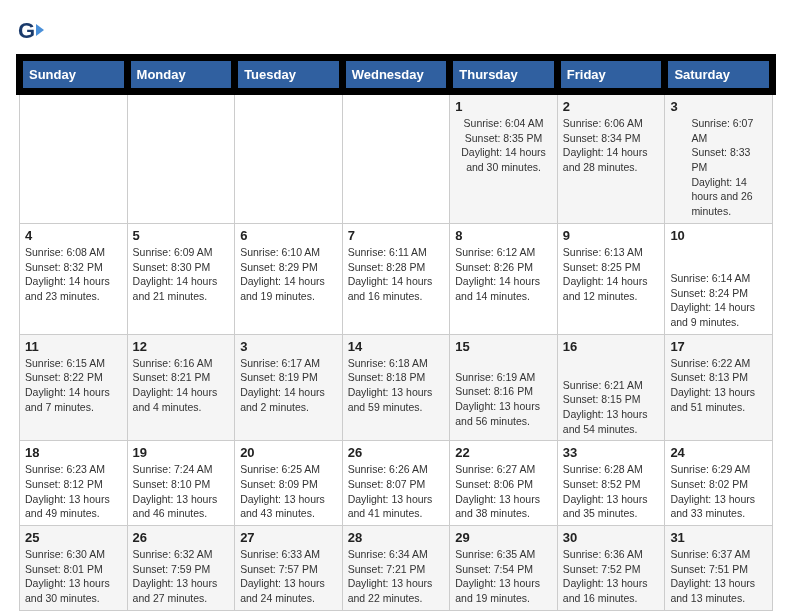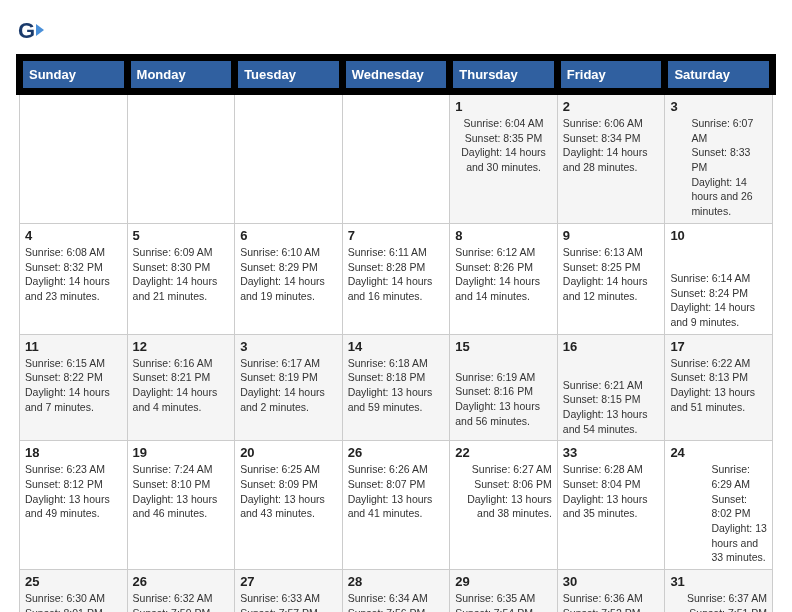--- a/index.html
+++ b/index.html
@@ -248,33 +248,33 @@
 Daylight: 13 hours and 43 minutes.</div>
         </td>
         <td>
           <span class="day-num">26</span>
           <div class="day-info" style="white-space: pre-line;">Sunrise: 6:26 AM
 Sunset: 8:07 PM
 Daylight: 13 hours and 41 minutes.</div>
         </td>
         <td>
           <span class="day-num">22</span>
-          <div class="day-info" style="white-space: pre-line; text-align: right;">Sunrise: 6:27 AM
+          <div class="day-info" style="white-space: pre-line;">Sunrise: 6:27 AM
 Sunset: 8:06 PM
 Daylight: 13 hours and 38 minutes.</div>
         </td>
         <td>
           <span class="day-num">33</span>
           <div class="day-info" style="white-space: pre-line;">Sunrise: 6:28 AM
-Sunset: 8:04 PM
+Sunset: 8:52 PM
 Daylight: 13 hours and 35 minutes.</div>
         </td>
         <td>
           <span class="day-num">24</span>
-          <div class="day-info" style="white-space: pre-line; margin-left: 41px;">Sunrise: 6:29 AM
+          <div class="day-info" style="white-space: pre-line;">Sunrise: 6:29 AM
 Sunset: 8:02 PM
 Daylight: 13 hours and 33 minutes.</div>
         </td>
       </tr>
       <tr>
         <td>
           <span class="day-num">25</span>
           <div class="day-info" style="white-space: pre-line;">Sunrise: 6:30 AM
 Sunset: 8:01 PM
 Daylight: 13 hours and 30 minutes.</div>
@@ -287,36 +287,36 @@
         </td>
         <td>
           <span class="day-num">27</span>
           <div class="day-info" style="white-space: pre-line;">Sunrise: 6:33 AM
 Sunset: 7:57 PM
 Daylight: 13 hours and 24 minutes.</div>
         </td>
         <td>
           <span class="day-num">28</span>
           <div class="day-info" style="white-space: pre-line;">Sunrise: 6:34 AM
-Sunset: 7:56 PM
+Sunset: 7:21 PM
 Daylight: 13 hours and 22 minutes.</div>
         </td>
         <td>
           <span class="day-num">29</span>
           <div class="day-info" style="white-space: pre-line;">Sunrise: 6:35 AM
 Sunset: 7:54 PM
 Daylight: 13 hours and 19 minutes.</div>
         </td>
         <td>
           <span class="day-num">30</span>
           <div class="day-info" style="white-space: pre-line;">Sunrise: 6:36 AM
 Sunset: 7:52 PM
 Daylight: 13 hours and 16 minutes.</div>
         </td>
         <td>
           <span class="day-num">31</span>
-          <div class="day-info" style="white-space: pre-line; text-align: right;">Sunrise: 6:37 AM
+          <div class="day-info" style="white-space: pre-line;">Sunrise: 6:37 AM
 Sunset: 7:51 PM
 Daylight: 13 hours and 13 minutes.</div>
         </td>
       </tr>
     </tbody>
 </table>
 
 </body></html>

